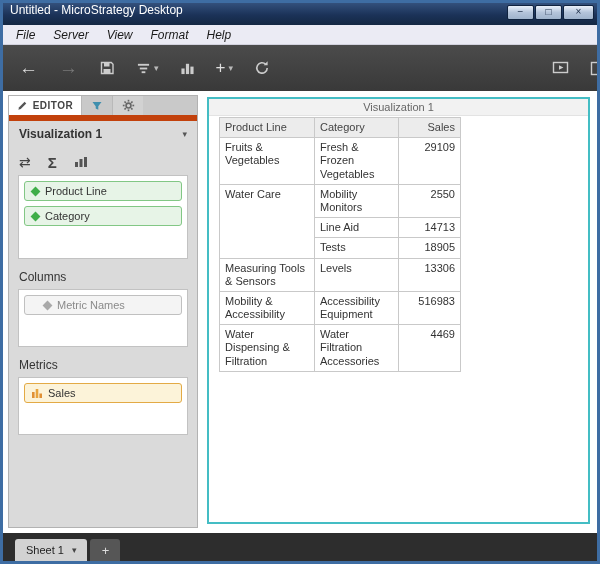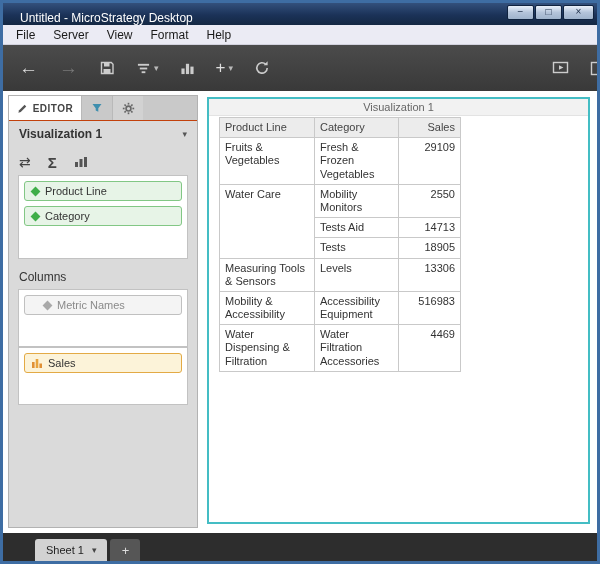--- a/index.html
+++ b/index.html
@@ -2,45 +2,45 @@
 <html><head>
 <meta charset="utf-8">
 <style>
   * { box-sizing: border-box; margin: 0; padding: 0; }
   html,body { width:600px; height:564px; }
   body { font-family: "Liberation Sans", "DejaVu Sans", sans-serif; }
 
   .window { width:600px; height:564px; border:3px solid #3e6da3; background:#fff; overflow:hidden; display:flex; flex-direction:column; }
 
   
-  .titlebar { height:22px; flex:0 0 22px; background:linear-gradient(180deg,#33507c,#1b3258 55%,#142843); display:flex; align-items:flex-end; color:#fff; font-size:12px; padding-left:17px; position:relative; }
+  .titlebar { height:22px; flex:0 0 22px; background:linear-gradient(180deg,#33507c,#1b3258 55%,#142843); display:flex; align-items:flex-start; color:#fff; font-size:12px; padding-left:7px; position:relative; }
   .win-controls { position:absolute; right:3px; top:2px; display:flex; gap:1px; }
   .win-btn { width:27px; height:15px; background:linear-gradient(180deg,#eaf1fb,#b4c4da 50%,#9fb3cc); border:1px solid #10233f; border-radius:2px; font-size:10px; line-height:12px; text-align:center; color:#1c2d47; cursor:default; }
   .win-btn.close { width:31px; }
 
   
   .menubar { height:20px; flex:0 0 20px; background:#ebebf4; display:flex; align-items:center; padding-left:4px; font-size:12px; color:#1a1a1a; border-bottom:1px solid #d2d2de; }
-  .menu-item { padding:0 9px; }
+  .menu-item { padding:0 9px;font-style:italic; }
 
   
   .toolbar { height:46px; flex:0 0 46px; background:linear-gradient(180deg,#4b4b4b,#393939); display:flex; align-items:center; padding:0 0 0 16px; overflow:hidden; }
   .tbicon { margin-right:21px; display:flex; align-items:center; gap:3px; }
   .arrow-back { font-size:19px; font-weight:bold; color:#dcdcdc; }
   .arrow-fwd  { font-size:19px; font-weight:bold; color:#787878; }
   .caret { font-size:9px; color:#b9b9b9; }
   .tb-plus { font-size:17px; color:#dedede; }
   .tb-right { margin-left:auto; display:flex; align-items:center; }
   .tb-right .tbicon.last { margin-right:-10px; }
 
   
   .content { flex:1 1 auto; display:flex; background:#fff; padding:4px 4px 5px 5px; overflow:hidden; }
 
   
   .editor-panel { width:190px; flex:0 0 190px; background:#dadada; border:1px solid #b2b2b2; display:flex; flex-direction:column; }
-  .tabs { display:flex; height:25px; flex:0 0 25px; background:#c9c9c9; border-bottom:1px solid #c2410c; }
+  .tabs { display:flex; height:25px; flex:0 0 25px; background:#c9c9c9; border-bottom:6px solid #c2410c; }
   .tab { display:flex; align-items:center; justify-content:center; gap:5px; }
   .tab.editor { width:72px; background:#fff; font-size:10px; font-weight:bold; color:#444; letter-spacing:.5px; }
   .tab.icon-tab { width:31px; border-left:1px solid #b9b9b9; }
   .tab.gear { background:#d2d2d2; }
   .viz-select { height:26px; flex:0 0 26px; display:flex; justify-content:space-between; align-items:center; padding:0 10px; font-weight:bold; font-size:12px; color:#333; }
   .viz-select .caret { color:#555; }
   .edit-tools { display:flex; gap:17px; padding:5px 0 3px 10px; align-items:center; height:28px; }
   .tool-glyph { font-size:14px; color:#444; }
   .sigma { font-weight:bold; font-size:15px; }
   .section-label { font-size:12px; color:#333; margin:11px 0 5px 10px; }
@@ -60,21 +60,21 @@
   .viz-wrap { flex:1 1 auto; position:relative; margin-left:5px; background:#fff; }
   .viz-panel { position:absolute; left:4px; top:2px; right:3px; bottom:4px; border:2px solid #44bdc4; background:#fff; }
   .viz-title { height:17px; line-height:17px; text-align:center; background:#f2f2f2; font-size:11px; color:#666; border-bottom:1px solid #e3e3e3; }
   .grid-holder { margin:1px 0 0 10px; }
   table.grid { border-collapse:collapse; font-size:11px; color:#333; table-layout:fixed; }
   .grid th, .grid td { border:1px solid #c9c9c9; padding:3px 5px; vertical-align:top; text-align:left; line-height:1.2; overflow:hidden; }
   .grid th { background:#ececec; font-weight:normal; color:#444; }
   .grid .num { text-align:right; }
 
   
-  .bottombar { height:28px; flex:0 0 28px; background:#2d2d2d; display:flex; align-items:flex-end; padding-left:32px; }
+  .bottombar { height:28px; flex:0 0 28px; background:#2d2d2d; display:flex; align-items:flex-end; padding-left:12px; }
   .sheet-tab { height:22px; background:#d2d2d2; border-radius:3px 3px 0 0; display:flex; align-items:center; gap:8px; padding:0 11px; font-size:11px; color:#222; }
   .sheet-tab .caret { color:#444; }
   .add-tab { height:22px; width:30px; background:#565656; border-radius:3px 3px 0 0; margin-left:3px; color:#ddd; display:flex; align-items:center; justify-content:center; font-size:13px; }
 
   svg { display:block; }
 </style>
 </head>
 <body>
 
 <div class="window">
@@ -230,20 +230,21 @@
       </div>
 
       <div class="section-label">Columns</div>
       <div class="dropbox cols">
         <div class="chip gray">
           <span class="diamond gray"></span>
           <span>Metric Names</span>
         </div>
       </div>
 
+      <div class="section-label">Metrics</div>
       <div class="dropbox mets">
         <div class="chip orange">
           <span>
             <svg width="10" height="10" viewBox="0 0 10 10">
                 <rect x="0" y="4" width="2.6" height="6" fill="#e09035"></rect>
                 <rect x="3.7" y="1" width="2.6" height="9" fill="#e8a33c"></rect>
                 <rect x="7.4" y="5.5" width="2.6" height="4.5" fill="#e09035"></rect>
               </svg>
           </span>
           <span>Sales</span>
@@ -274,21 +275,21 @@
                 <td>Fruits &amp; Vegetables</td>
                 <td>Fresh &amp; Frozen Vegetables</td>
                 <td class="num">29109</td>
               </tr>
               <tr>
                 <td rowspan="3">Water Care</td>
                 <td>Mobility Monitors</td>
                 <td class="num">2550</td>
               </tr>
               <tr>
-                <td>Tests Aid</td>
+                <td>Line Aid</td>
                 <td class="num">14713</td>
               </tr>
               <tr>
                 <td>Tests</td>
                 <td class="num">18905</td>
               </tr>
               <tr>
                 <td>Measuring Tools &amp; Sensors</td>
                 <td>Levels</td>
                 <td class="num">13306</td>

